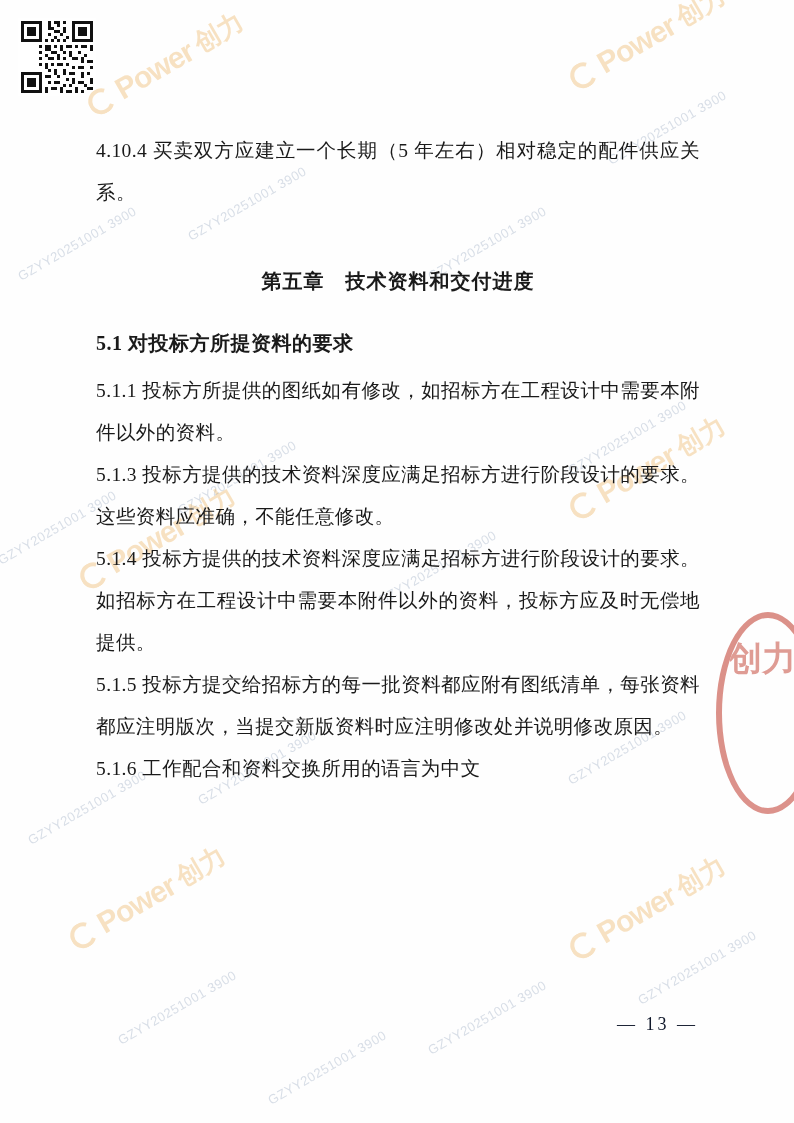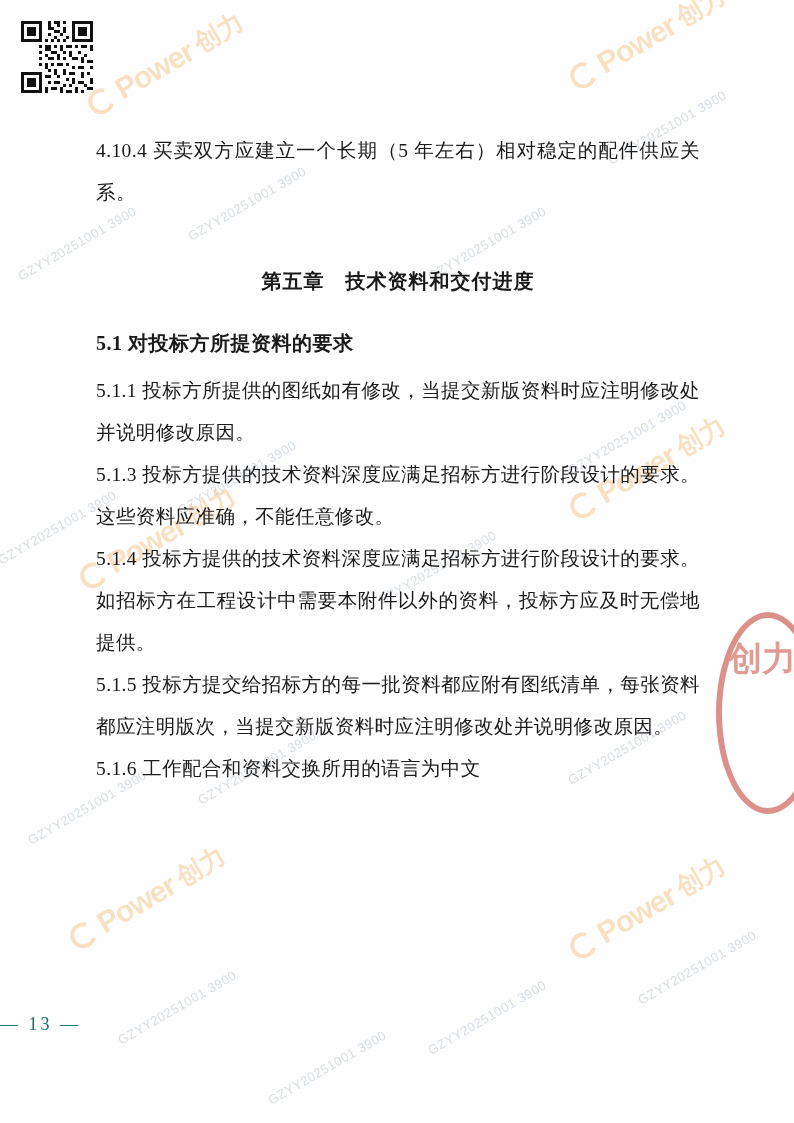--- a/index.html
+++ b/index.html
@@ -134,23 +134,24 @@
     letter-spacing: 0.5px;
     line-height: 38px;
     font-family: Liberation Serif, serif;
   }
 
   .page-number {
     position: absolute;
     left: 0;
     right: 96px;
     bottom: 88px;
+    text-align: right;
     font-size: 18px;
     letter-spacing: 3px;
-    color: #0f766e;
+    color: #0f172a;
     font-family: "Liberation Serif", serif;
   }
 </style>
 </head>
 <body>
 
 <div id="page">
 
   <div class="qr-wrap">
     <svg width="78" height="78" viewBox="0 0 26 26" shape-rendering="crispEdges" aria-hidden="true">
@@ -310,21 +311,21 @@
     <div class="gap-lg"></div>
 
     <h1 class="chapter-title">第五章　技术资料和交付进度</h1>
 
     <div class="gap-md"></div>
 
     <h2 class="section-title">5.1 对投标方所提资料的要求</h2>
 
     <div class="gap-sm"></div>
 
-    <p class="para">5.1.1 投标方所提供的图纸如有修改，当提交新版资料时应注明修改处并说明修改原因。</p>
+    <p class="para">5.1.1 投标方所提供的图纸如有修改，如招标方在工程设计中需要本附件以外的资料。</p>
     <p class="para">5.1.3 投标方提供的技术资料深度应满足招标方进行阶段设计的要求。这些资料应准确，不能任意修改。</p>
     <p class="para">5.1.4 投标方提供的技术资料深度应满足招标方进行阶段设计的要求。如招标方在工程设计中需要本附件以外的资料，投标方应及时无偿地提供。</p>
     <p class="para">5.1.5 投标方提交给招标方的每一批资料都应附有图纸清单，每张资料都应注明版次，当提交新版资料时应注明修改处并说明修改原因。</p>
     <p class="para">5.1.6 工作配合和资料交换所用的语言为中文</p>
   </div>
 
   <div class="page-number">— 13 —</div>
 
 </div>
 

